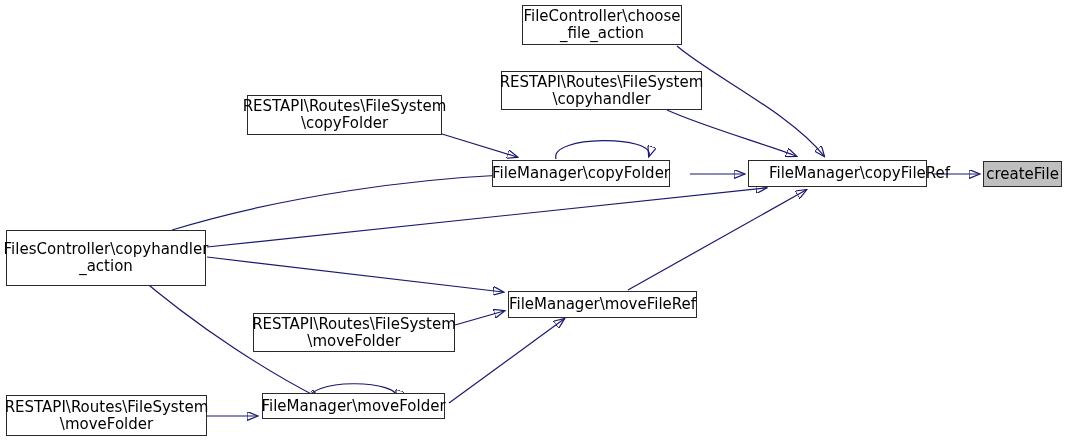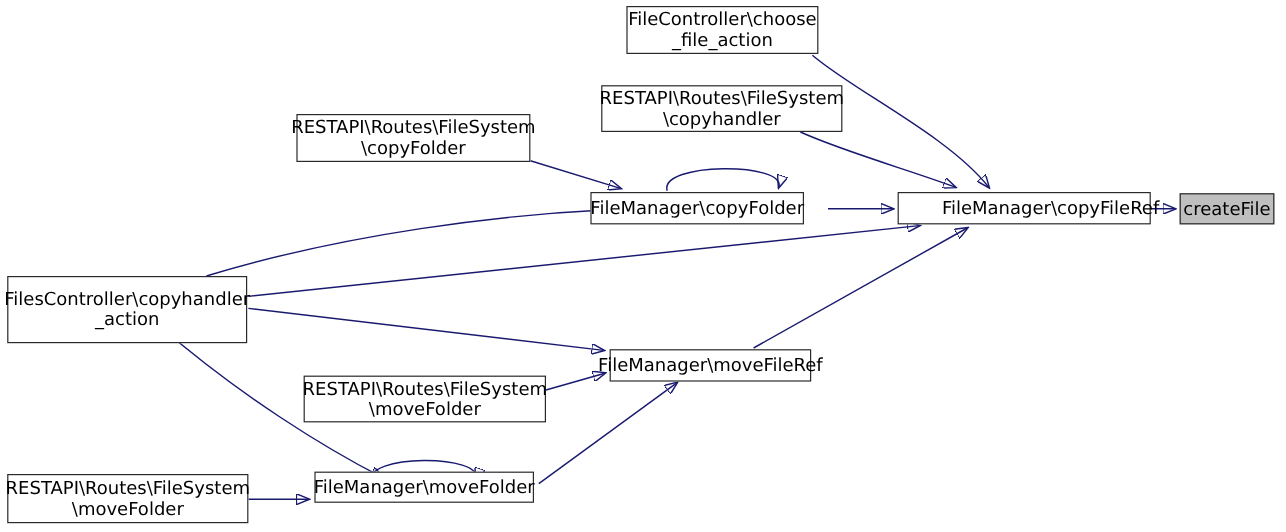--- a/index.html
+++ b/index.html
@@ -75,34 +75,34 @@
 
   <div class="node" style="left:247px; top:95px; width:195px; height:40px;">
     <span>RESTAPI\Routes\FileSystem</span>
     <span>\copyFolder</span>
   </div>
 
   <div class="node" style="left:492px; top:160px; width:178px; height:27px;">
     <span>FileManager\copyFolder</span>
   </div>
 
-  <div class="node" style="left:748px; top:160px; width:211px; height:27px;padding-left:44px;">
+  <div class="node" style="left:748px; top:160px; width:179px; height:27px;padding-left:44px;">
     <span>FileManager\copyFileRef</span>
   </div>
 
   <div class="node highlighted" style="left:983px; top:161px; width:79px; height:26px;">
     <span>createFile</span>
   </div>
 
   <div class="node" style="left:6px; top:230px; width:200px; height:56px;">
     <span>FilesController\copyhandler</span>
     <span>_action</span>
   </div>
 
-  <div class="node" style="left:508px; top:291px; width:168px; height:27px;">
+  <div class="node" style="left:508px; top:291px; width:189px; height:27px;">
     <span>FileManager\moveFileRef</span>
   </div>
 
   <div class="node" style="left:253px; top:313px; width:202px; height:39px;">
     <span>RESTAPI\Routes\FileSystem</span>
     <span>\moveFolder</span>
   </div>
 
   <div class="node" style="left:262px; top:393px; width:183px; height:26px;">
     <span>FileManager\moveFolder</span>

